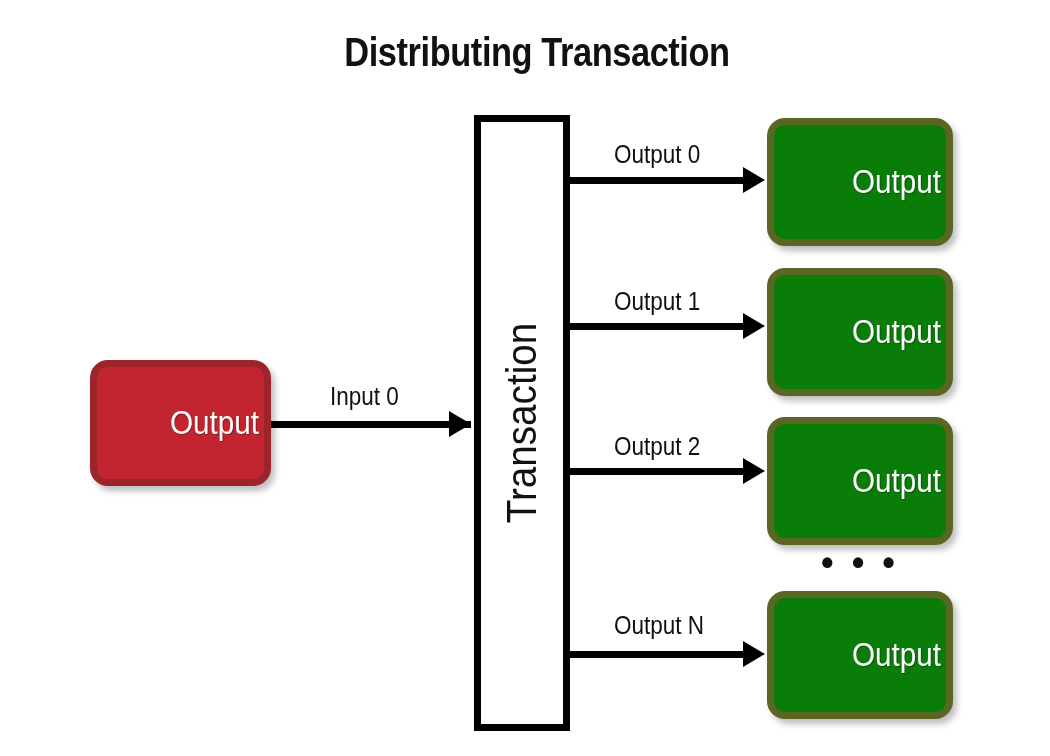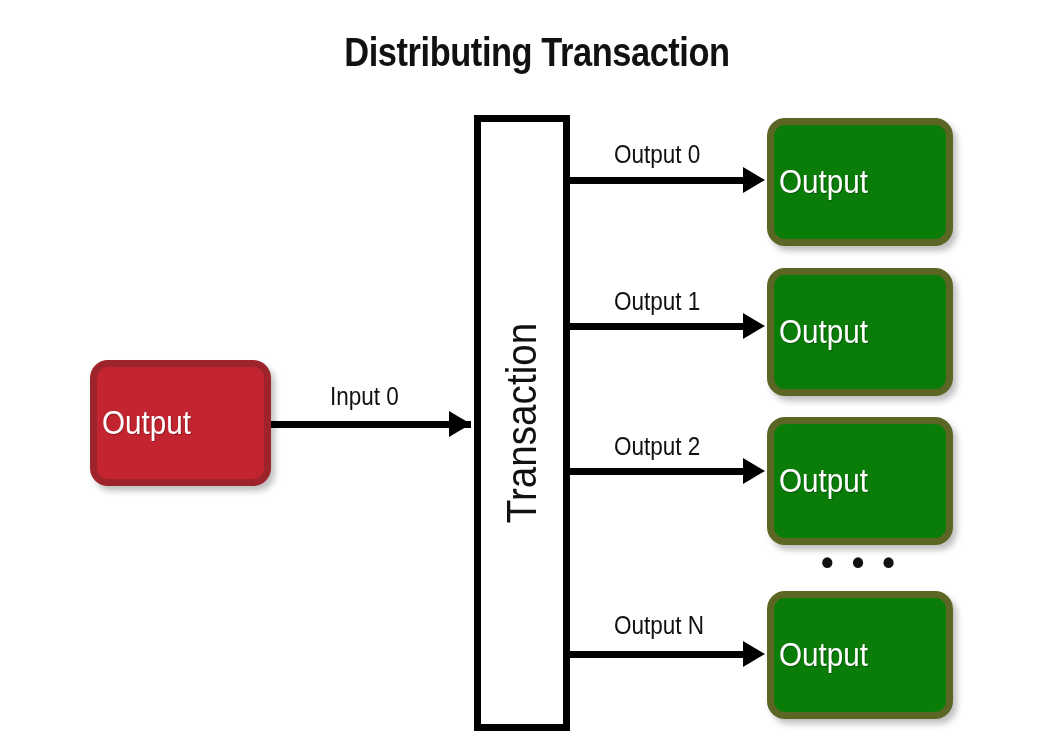--- a/index.html
+++ b/index.html
@@ -37,21 +37,21 @@
     white-space: nowrap;
   }
 
   
   .node-box {
     position: absolute;
     box-sizing: border-box;
     border-radius: 18px;
     display: flex;
     align-items: center;
-    justify-content: flex-start;
+    justify-content: flex-end;
     box-shadow: 4px 5px 6px rgba(0,0,0,0.25);
   }
   .node-label {
     font-family: "Liberation Sans", sans-serif;
     font-size: 33px;
     color: #ffffff;
     letter-spacing: 0px;
     transform: scaleX(0.9);
     white-space: nowrap;
     text-shadow: 1px 1px 1px rgba(0,0,0,0.30);

